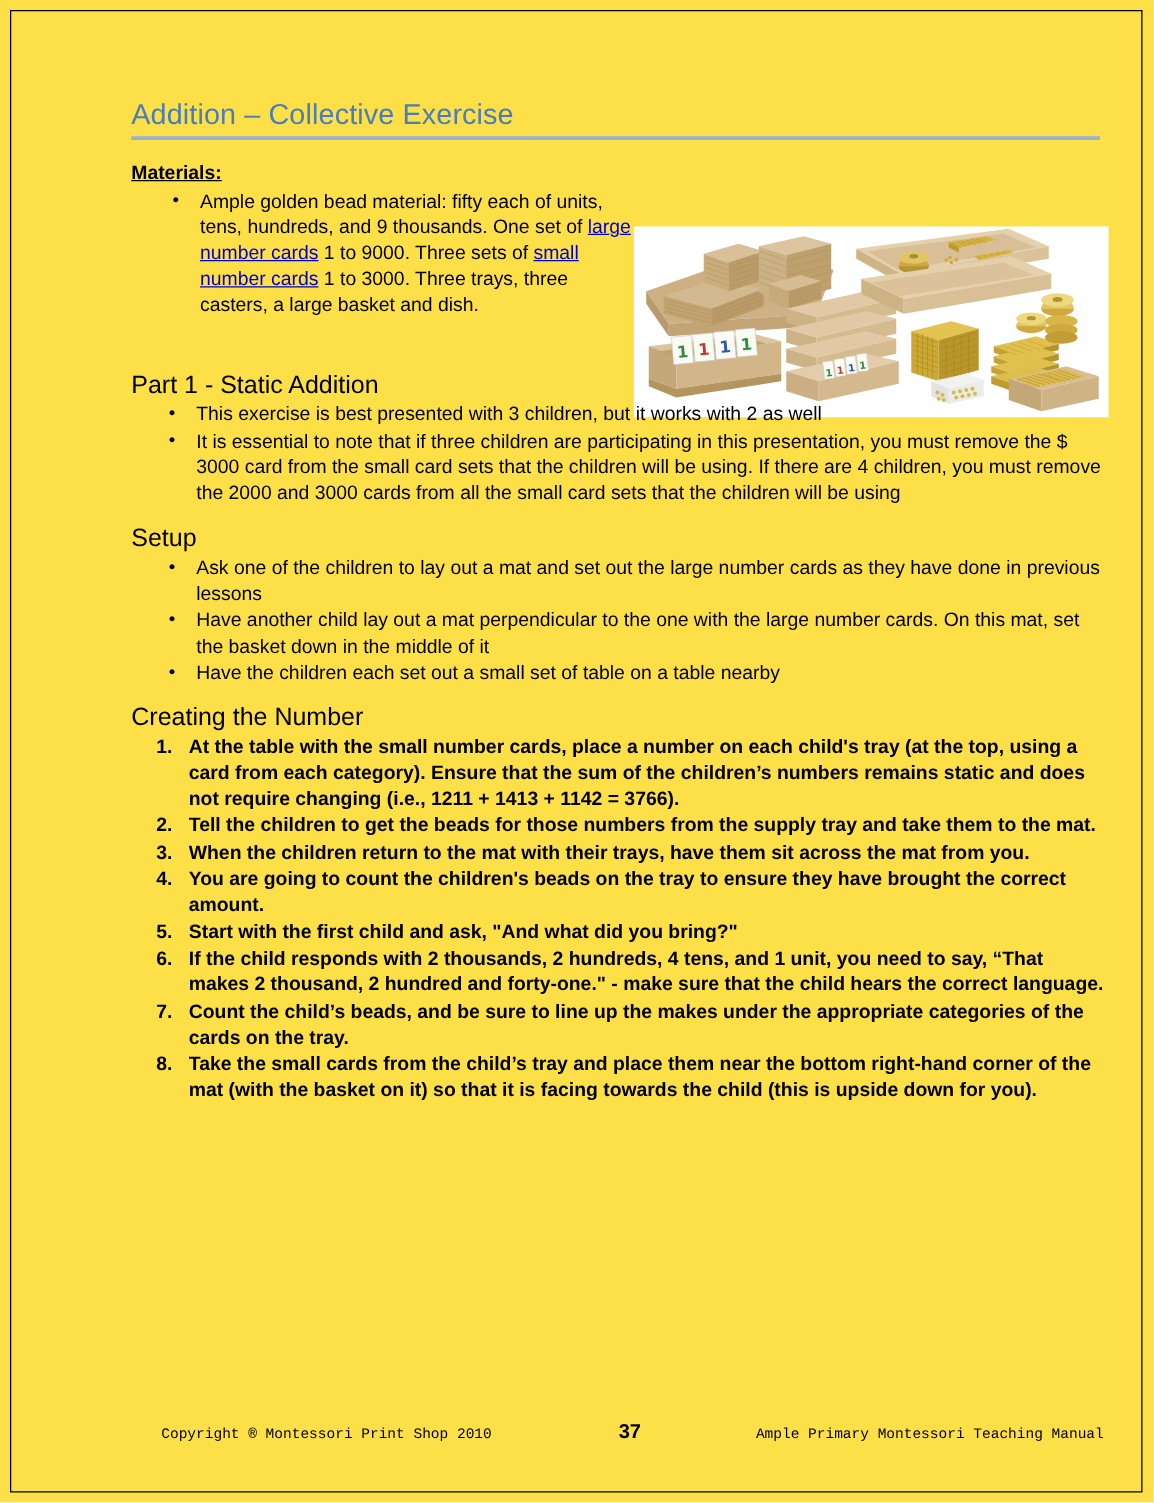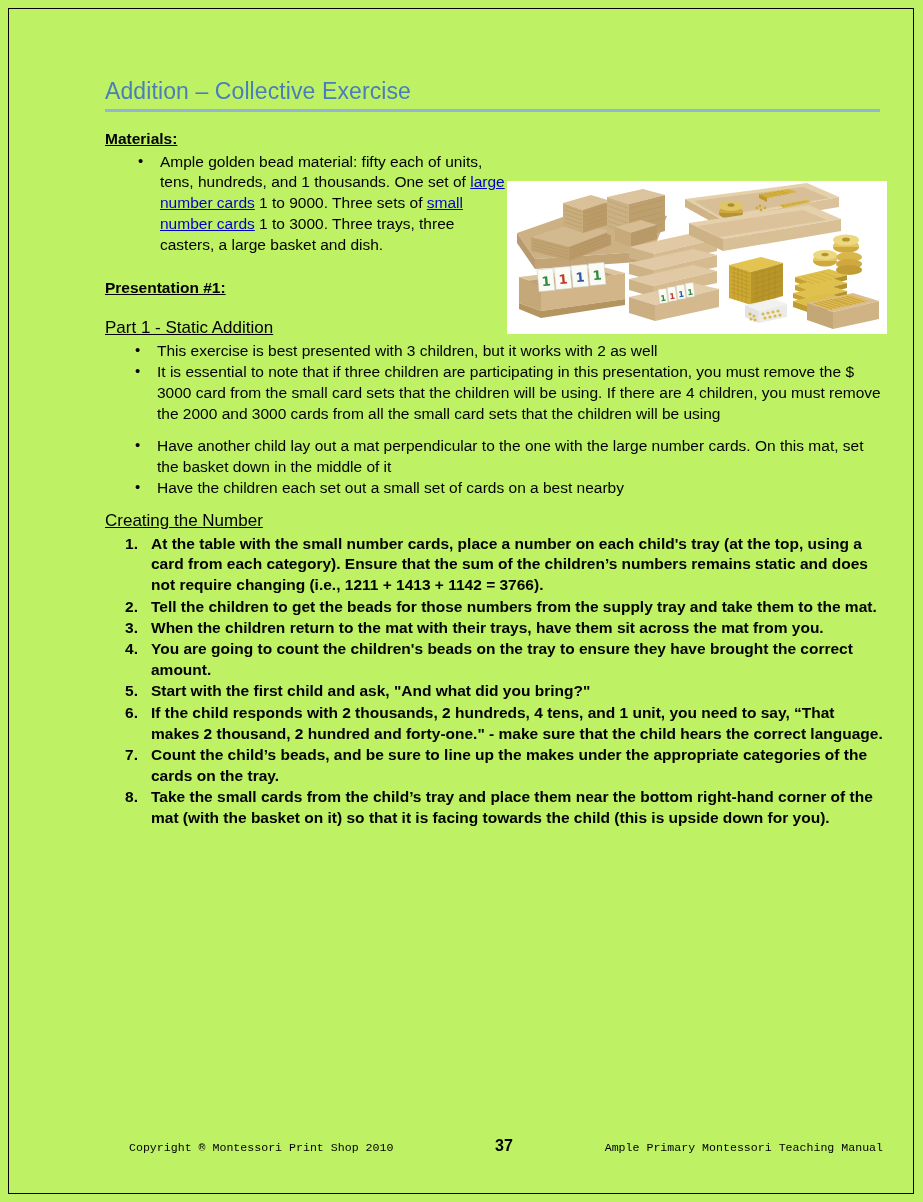--- a/index.html
+++ b/index.html
@@ -9,21 +9,21 @@
     background: #ffffff;
   }
   body {
     font-family: "Liberation Sans", sans-serif;
     color: #000000;
   }
   #page {
     position: relative;
     width: 923px;
     height: 1202px;
-    background: #bef264;
+    background: #fde047;
     overflow: hidden;
   }
   
   #page-border {
     position: absolute;
     left: 8px;
     top: 8px;
     width: 906px;
     height: 1186px;
     border: 1.5px solid #000000;
@@ -56,23 +56,22 @@
 
   
   .head-bold-ul {
     font-size: 15.5px;
     font-weight: bold;
     text-decoration: underline;
     margin: 0 0 2px 0;
     line-height: 1.3;
   }
   .head-ul {
-    font-size: 17px;
+    font-size: 20px;
     font-weight: normal;
-    text-decoration: underline;
     margin: 0 0 1px 0;
     line-height: 1.3;
   }
   .spacer-lg { height: 22px; }
   .spacer-md { height: 17px; }
   .spacer-sm { height: 11px; }
 
   
   .body-text, ul.bullets li, ol.numbers li {
     font-size: 15.5px;
@@ -181,21 +180,21 @@
 
     <h1 class="doc-title">Addition – Collective Exercise</h1>
     <div class="title-rule"></div>
 
     <div class="materials-row">
 
       <div class="head-bold-ul">Materials:</div>
 
       <ul class="bullets materials-list">
         <li>
-          <span>Ample golden bead material: fifty each of units, tens, hundreds, and 1 thousands. One set of </span><a class="doclink" href="#">large number cards</a><span> 1 to 9000. Three sets of </span><a class="doclink" href="#">small number cards</a><span> 1 to 3000. Three trays, three casters, a large basket and dish.</span>
+          <span>Ample golden bead material: fifty each of units, tens, hundreds, and 9 thousands. One set of </span><a class="doclink" href="#">large number cards</a><span> 1 to 9000. Three sets of </span><a class="doclink" href="#">small number cards</a><span> 1 to 3000. Three trays, three casters, a large basket and dish.</span>
         </li>
       </ul>
 
       <div class="photo">
         <svg width="380" height="153" viewBox="0 0 380 153" xmlns="http://www.w3.org/2000/svg">
           <rect x="0" y="0" width="380" height="153" fill="#ffffff"></rect>
 
           <polygon points="10,52 96,22 160,35 146,70 28,78" fill="#cdb084"></polygon>
           <polygon points="10,52 28,78 28,88 10,62" fill="#b89a6e"></polygon>
           <polygon points="28,78 146,70 146,80 28,88" fill="#c2a477"></polygon>
@@ -433,35 +432,36 @@
               <circle cx="263" cy="136" r="1.6"></circle>
             <circle cx="268" cy="135" r="1.6"></circle>
               <circle cx="273" cy="134" r="1.6"></circle>
           </g>
         </svg>
       </div>
     </div>
 
     <div class="spacer-lg"></div>
 
-    <div class="head-bold-ul">Presentation #1:</div>
 
     <div class="spacer-md"></div>
 
     <div class="head-ul">Part 1 - Static Addition</div>
     <ul class="bullets">
       <li>This exercise is best presented with 3 children, but it works with 2 as well</li>
       <li>It is essential to note that if three children are participating in this presentation, you must remove the $ 3000 card from the small card sets that the children will be using. If there are 4 children, you must remove the 2000 and 3000 cards from all the small card sets that the children will be using</li>
     </ul>
 
     <div class="spacer-sm"></div>
 
+    <div class="head-ul">Setup</div>
     <ul class="bullets">
+      <li>Ask one of the children to lay out a mat and set out the large number cards as they have done in previous lessons</li>
       <li>Have another child lay out a mat perpendicular to the one with the large number cards. On this mat, set the basket down in the middle of it</li>
-      <li>Have the children each set out a small set of cards on a best nearby</li>
+      <li>Have the children each set out a small set of table on a table nearby</li>
     </ul>
 
     <div class="spacer-sm"></div>
 
     <div class="head-ul">Creating the Number</div>
     <ol class="numbers">
       <li>At the table with the small number cards, place a number on each child's tray (at the top, using a card from each category). Ensure that the sum of the children’s numbers remains static and does not require changing (i.e., 1211 + 1413 + 1142 = 3766).</li>
       <li>Tell the children to get the beads for those numbers from the supply tray and take them to the mat.</li>
       <li>When the children return to the mat with their trays, have them sit across the mat from you.</li>
       <li>You are going to count the children's beads on the tray to ensure they have brought the correct amount.</li>

